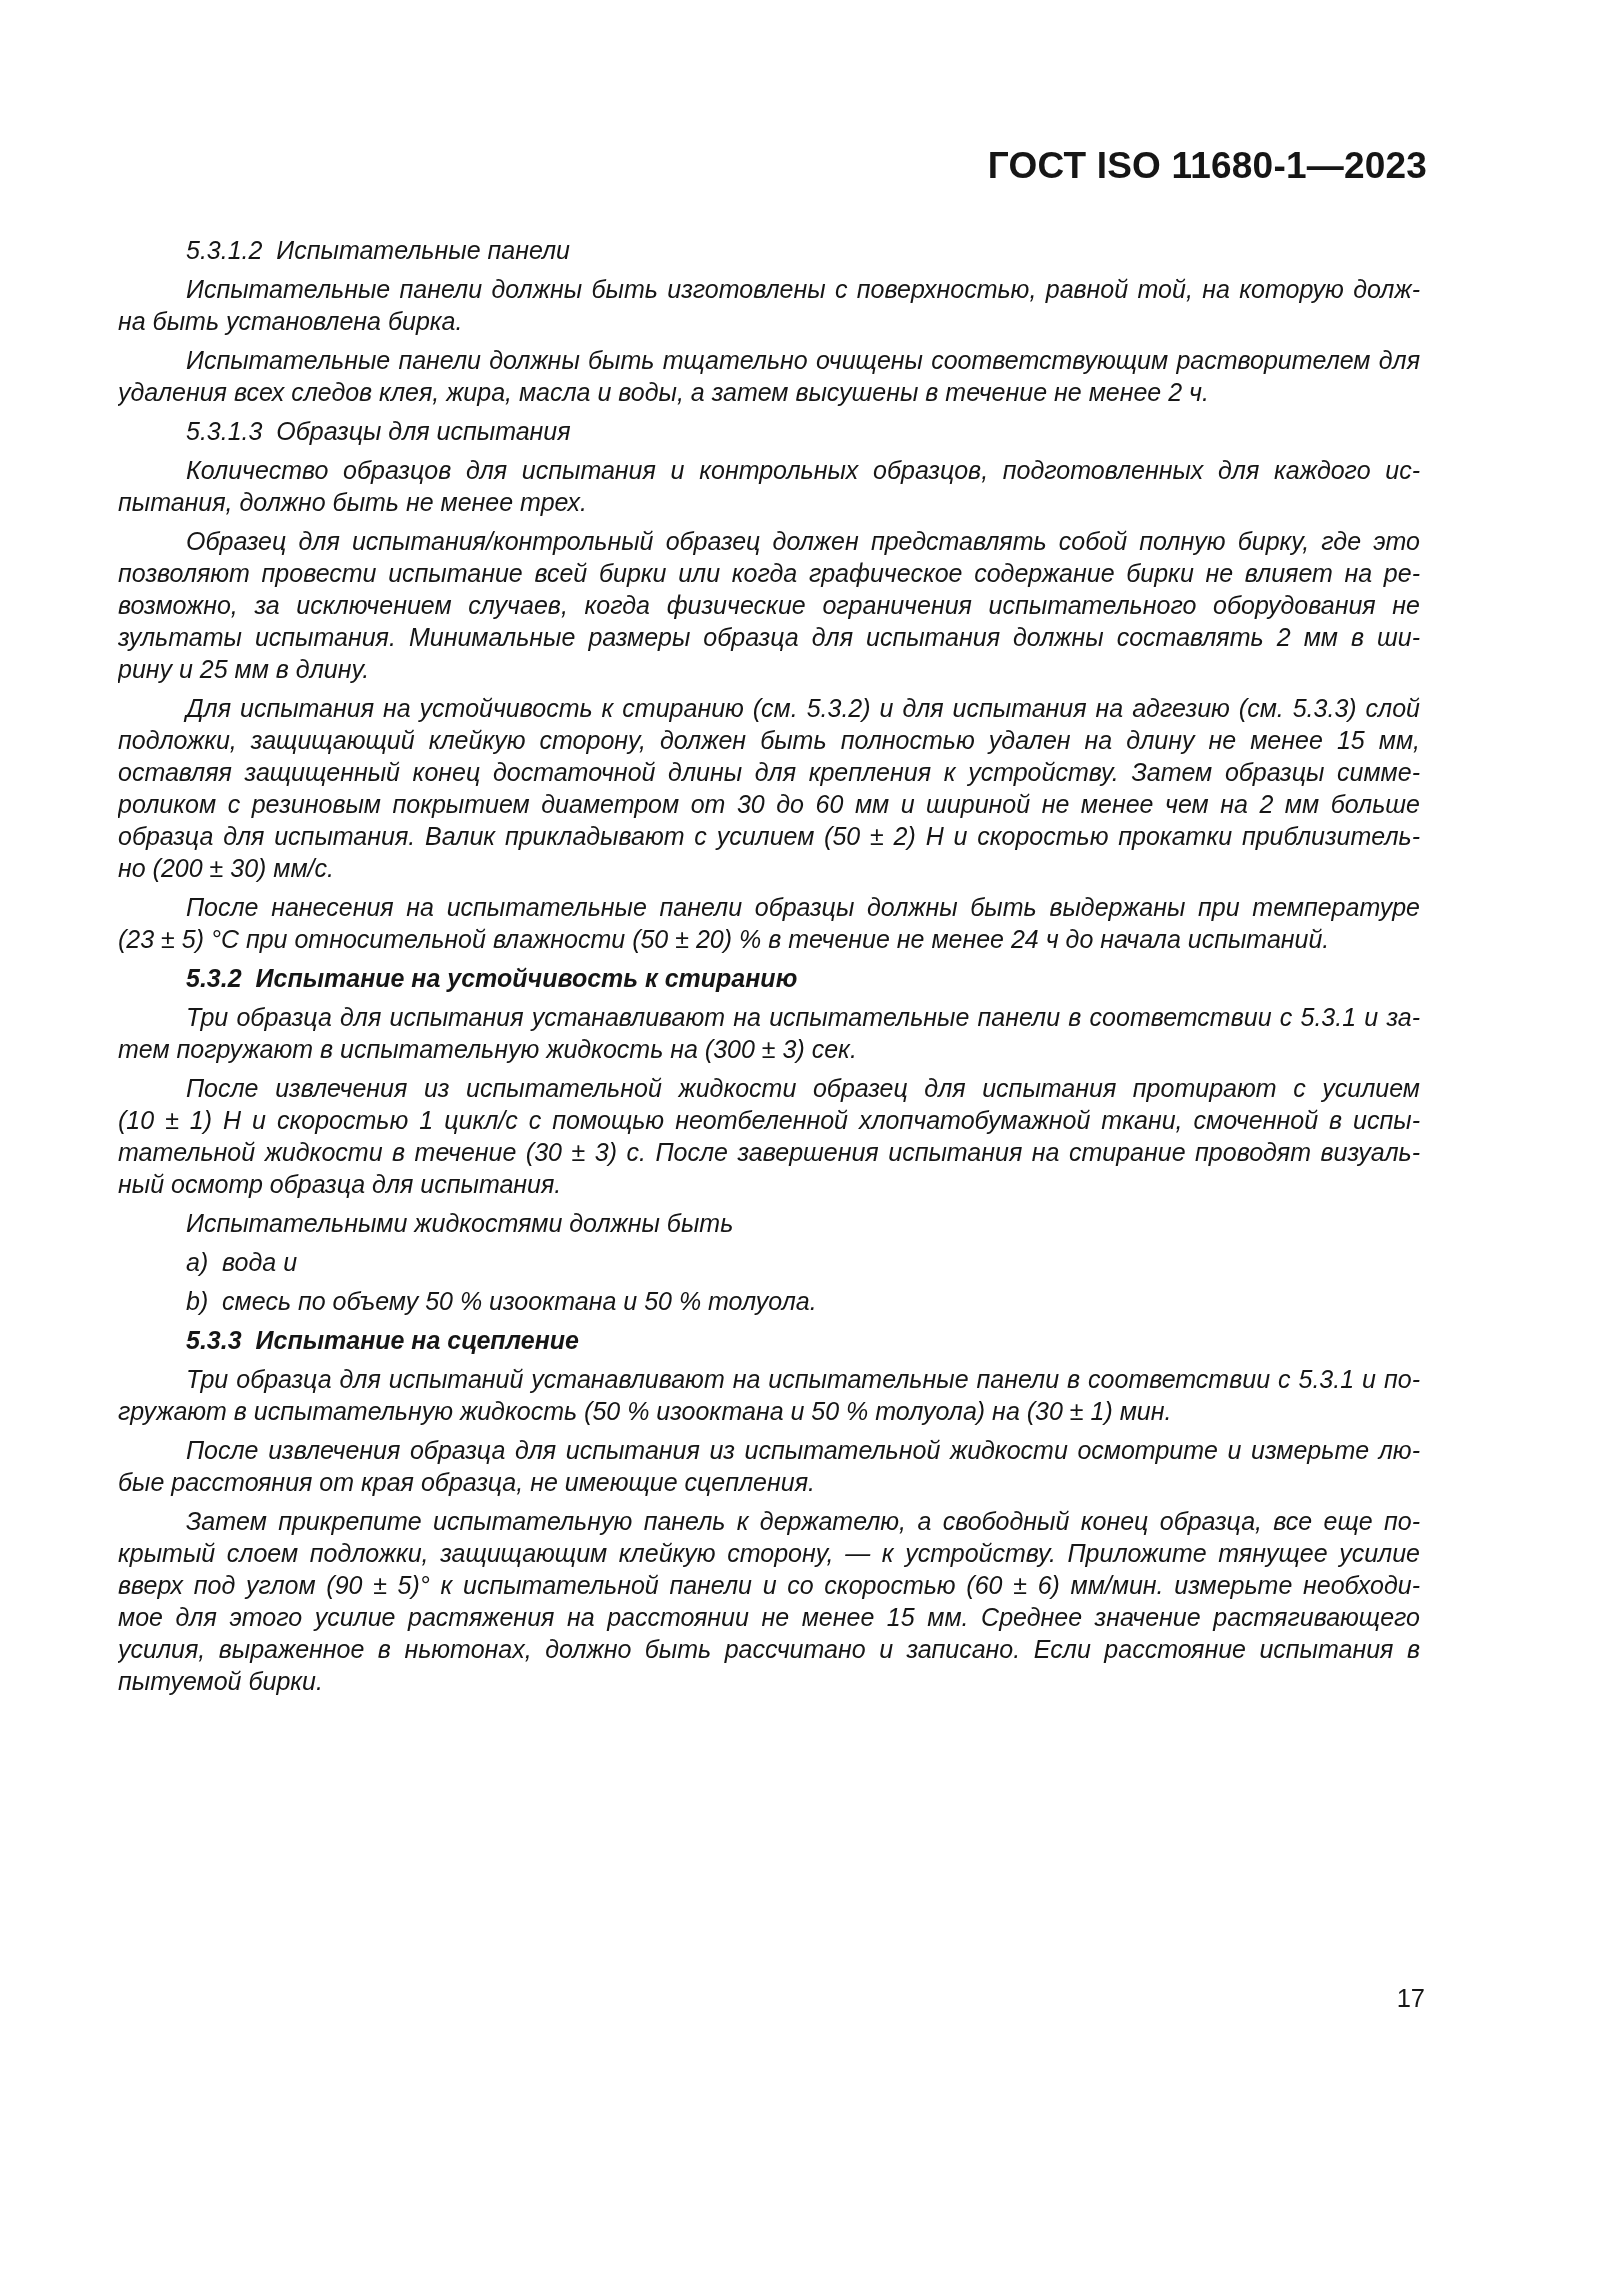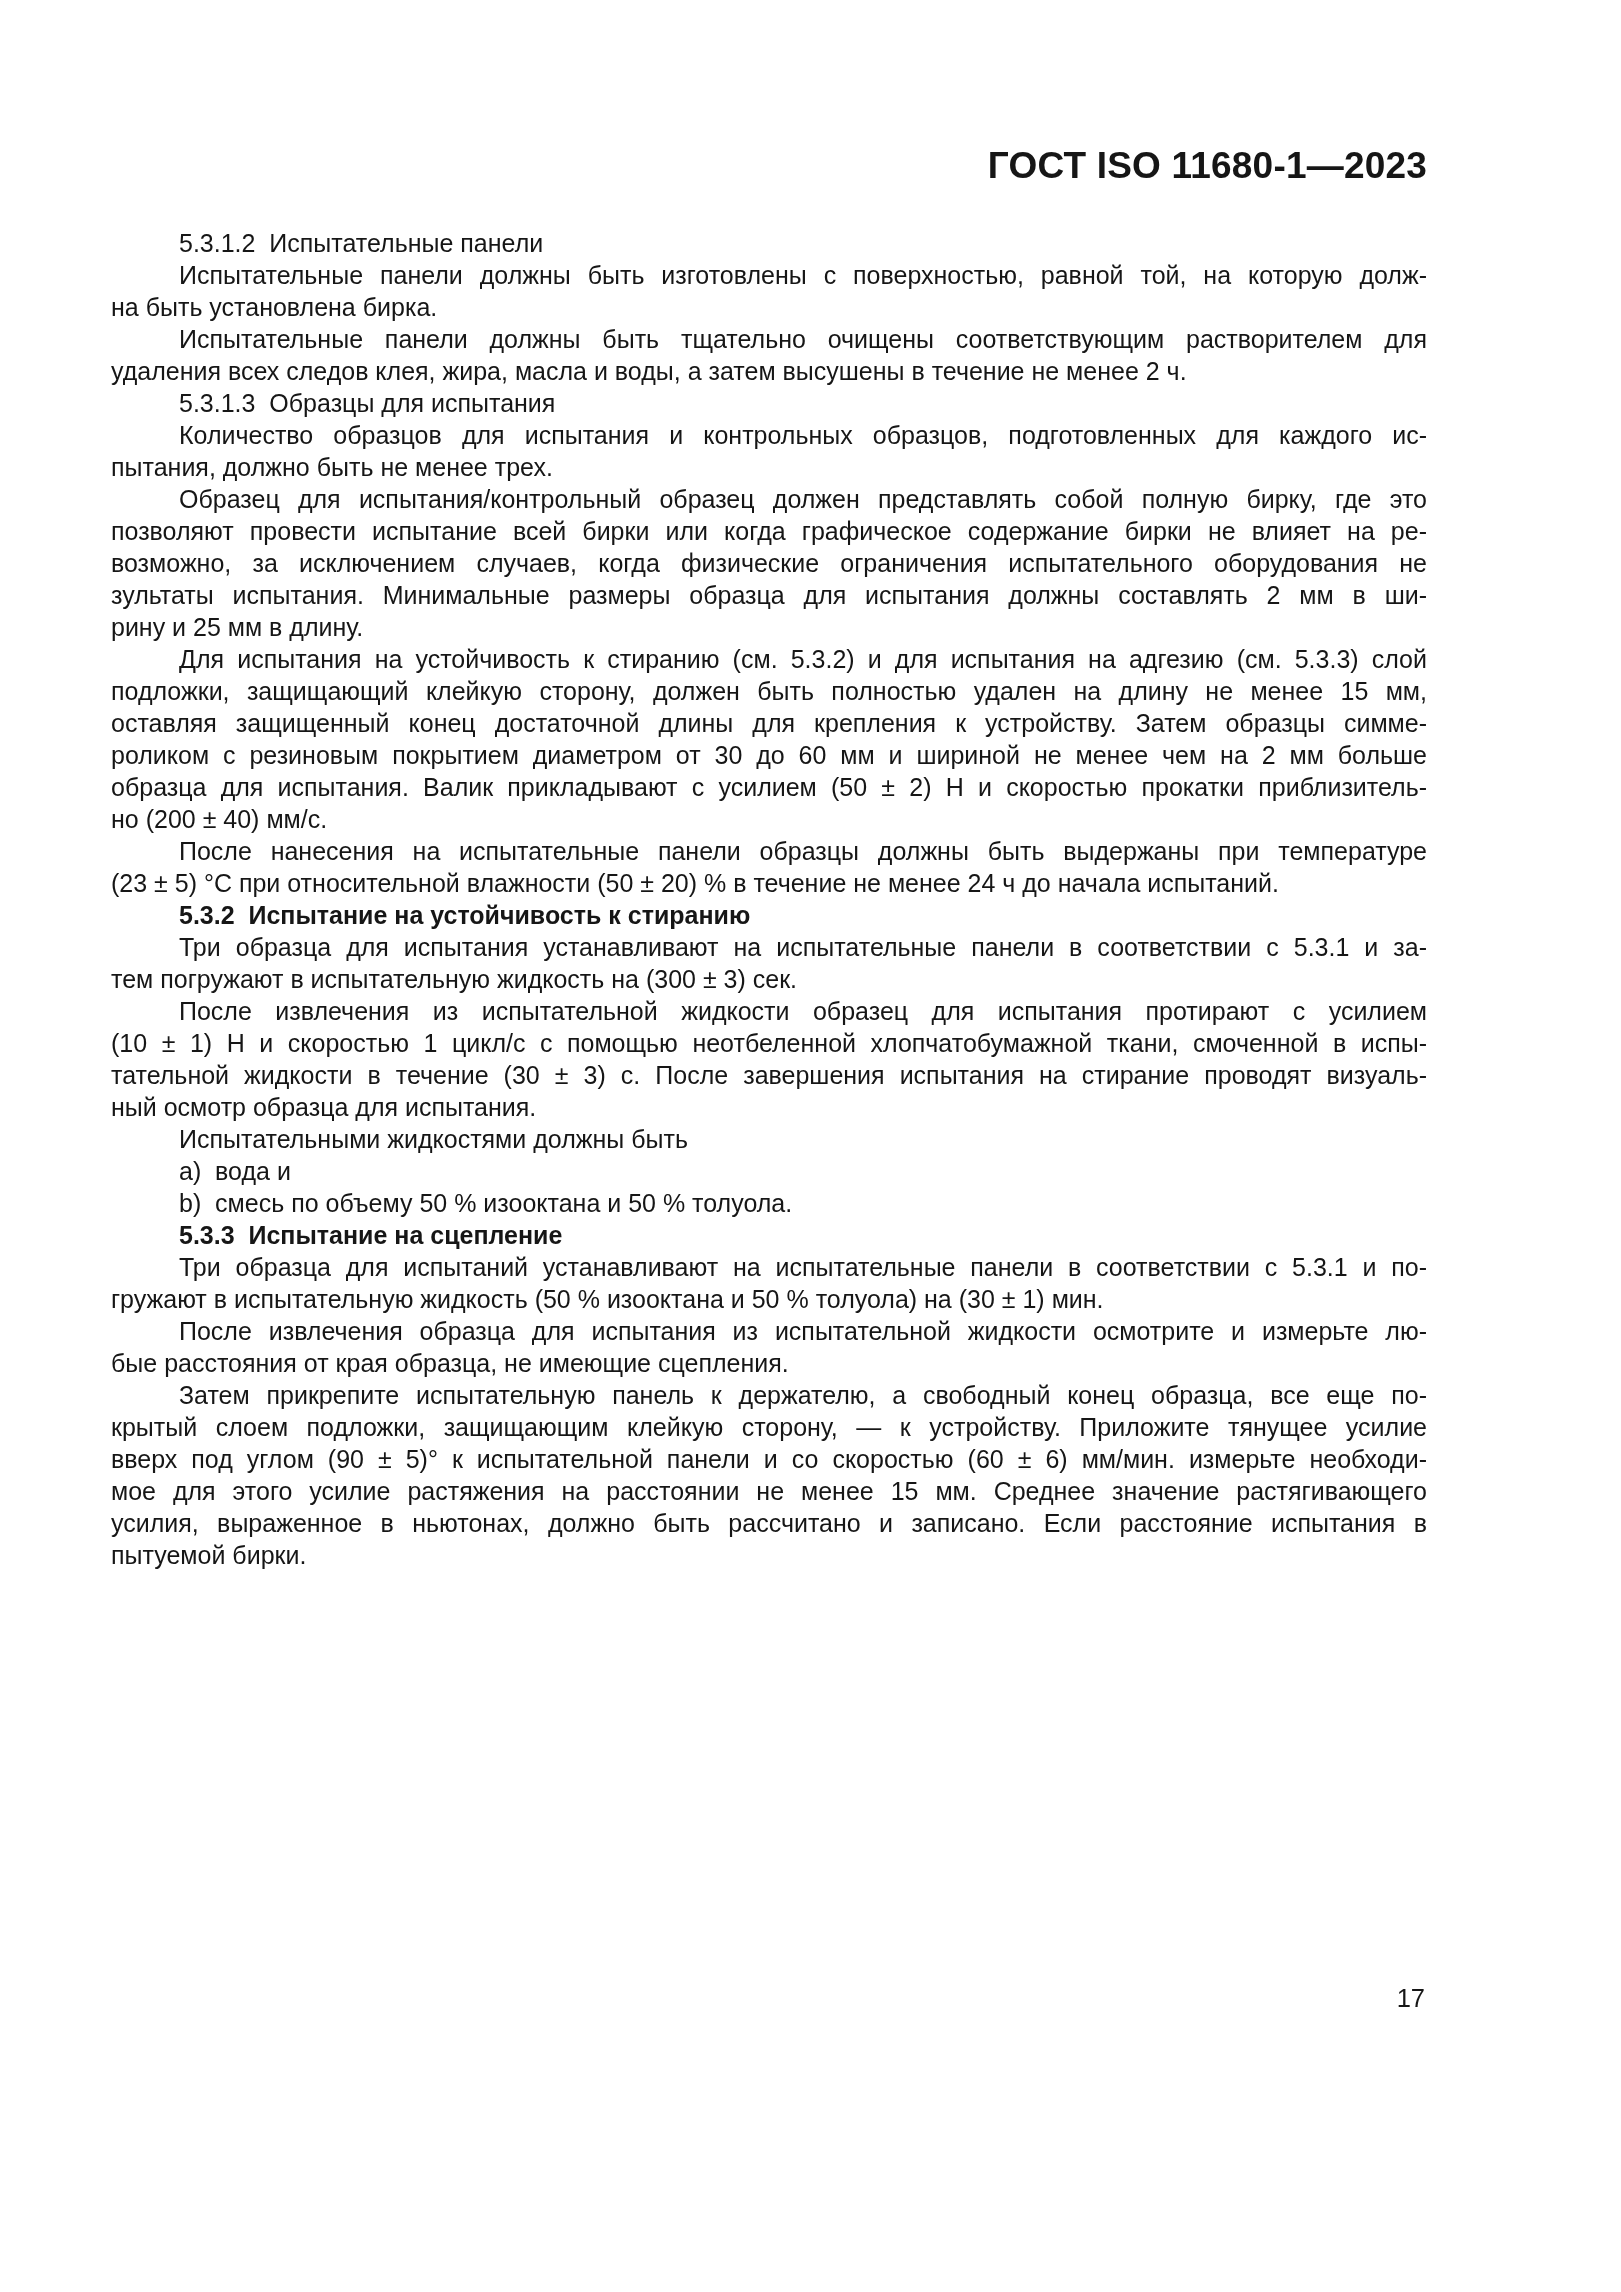--- a/index.html
+++ b/index.html
@@ -21,21 +21,21 @@
     white-space: pre;
   }
   .textblock {
     position: absolute;
     left: 111px;
     top: 227px;
     width: 1316px;
     font-size: 25px;
     line-height: 32px;
   }
-  .block { margin: 0; padding: 0; }
+  .block { margin: 7px; padding: 0; font-style: italic; }
   .line {
     white-space: pre-wrap;
     height: 32px;
     overflow: hidden;
     text-align: left;
   }
   .line.fill {
     text-align: justify;
     text-align-last: justify;
   }
@@ -78,21 +78,21 @@
       <div class="line fill">возможно, за исключением случаев, когда физические ограничения испытательного оборудования не</div>
       <div class="line fill">зультаты испытания. Минимальные размеры образца для испытания должны составлять 2 мм в ши-</div>
       <div class="line">рину и 25 мм в длину.</div>
     </div>
     <div class="block para">
       <div class="line indent fill">Для испытания на устойчивость к стиранию (см. 5.3.2) и для испытания на адгезию (см. 5.3.3) слой</div>
       <div class="line fill">подложки, защищающий клейкую сторону, должен быть полностью удален на длину не менее 15 мм,</div>
       <div class="line fill">оставляя защищенный конец достаточной длины для крепления к устройству. Затем образцы симме-</div>
       <div class="line fill">роликом с резиновым покрытием диаметром от 30 до 60 мм и шириной не менее чем на 2 мм больше</div>
       <div class="line fill">образца для испытания. Валик прикладывают с усилием (50 ± 2) Н и скоростью прокатки приблизитель-</div>
-      <div class="line">но (200 ± 40) мм/с.</div>
+      <div class="line">но (200 ± 30) мм/с.</div>
     </div>
     <div class="block para">
       <div class="line indent fill">После нанесения на испытательные панели образцы должны быть выдержаны при температуре</div>
       <div class="line">(23 ± 5) °С при относительной влажности (50 ± 20) % в течение не менее 24 ч до начала испытаний.</div>
     </div>
     <div class="block heading-bold">
       <div class="line indent">5.3.2  Испытание на устойчивость к стиранию</div>
     </div>
     <div class="block para">
       <div class="line indent fill">Три образца для испытания устанавливают на испытательные панели в соответствии с 5.3.1 и за-</div>

